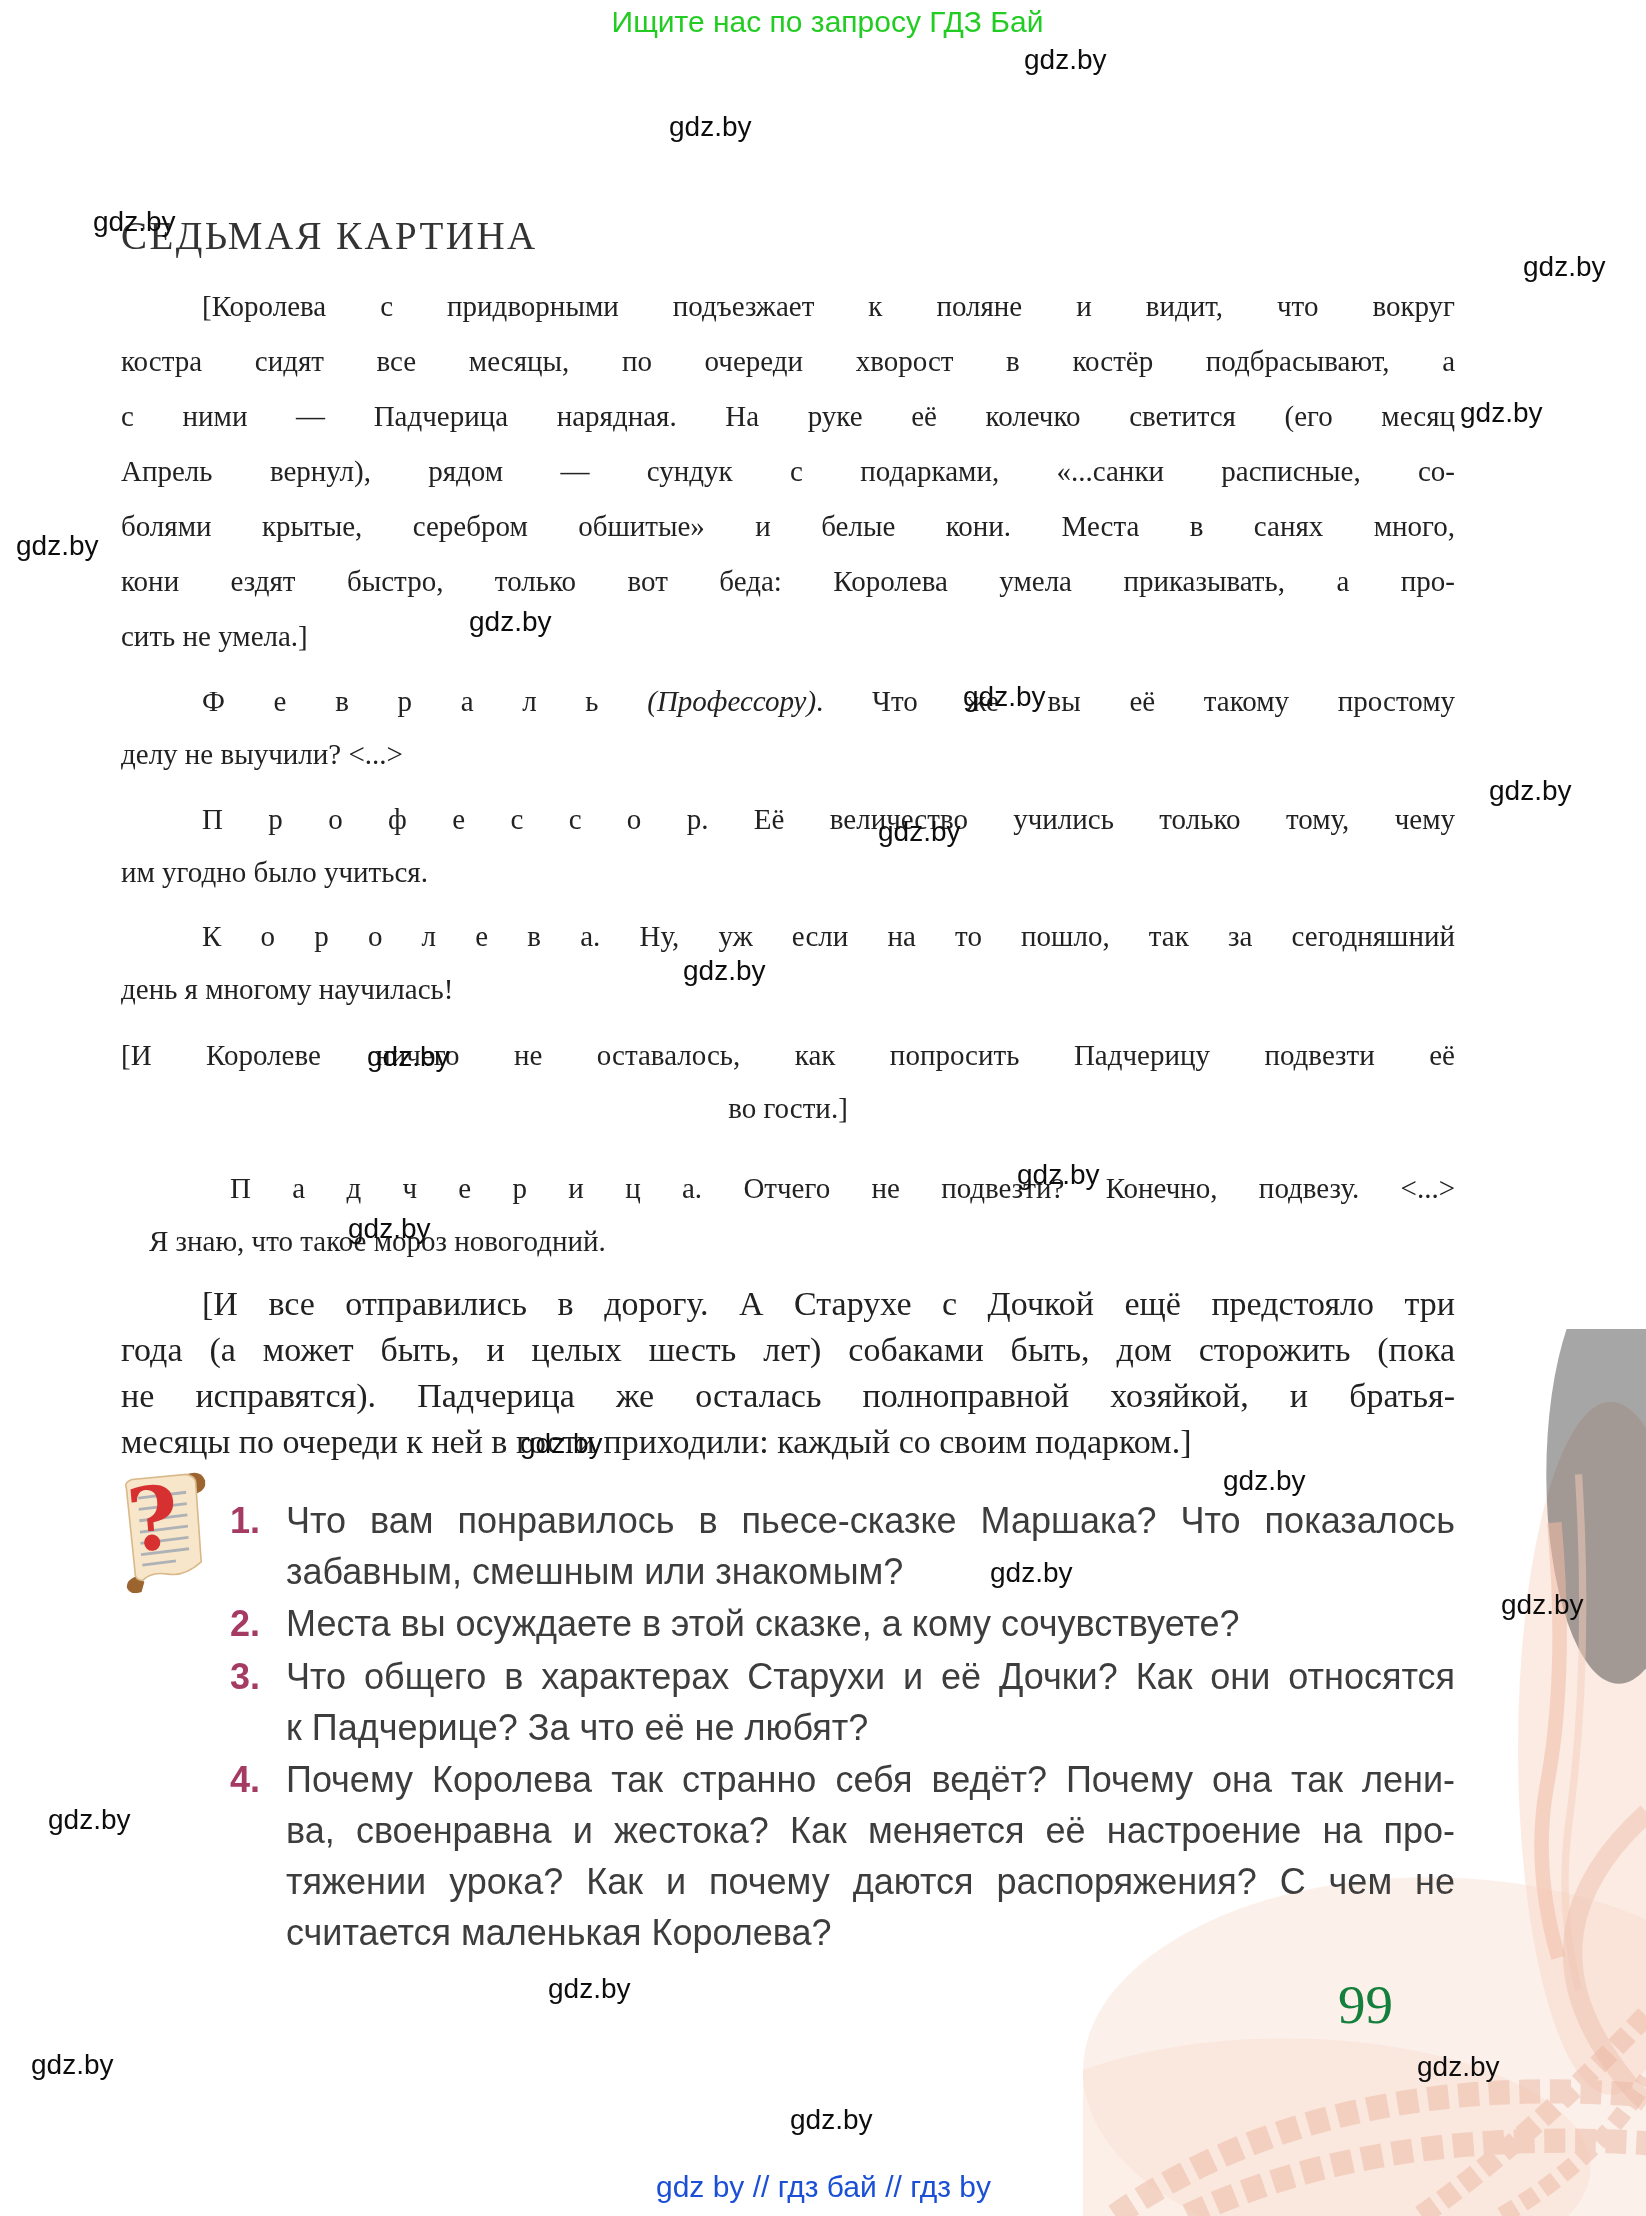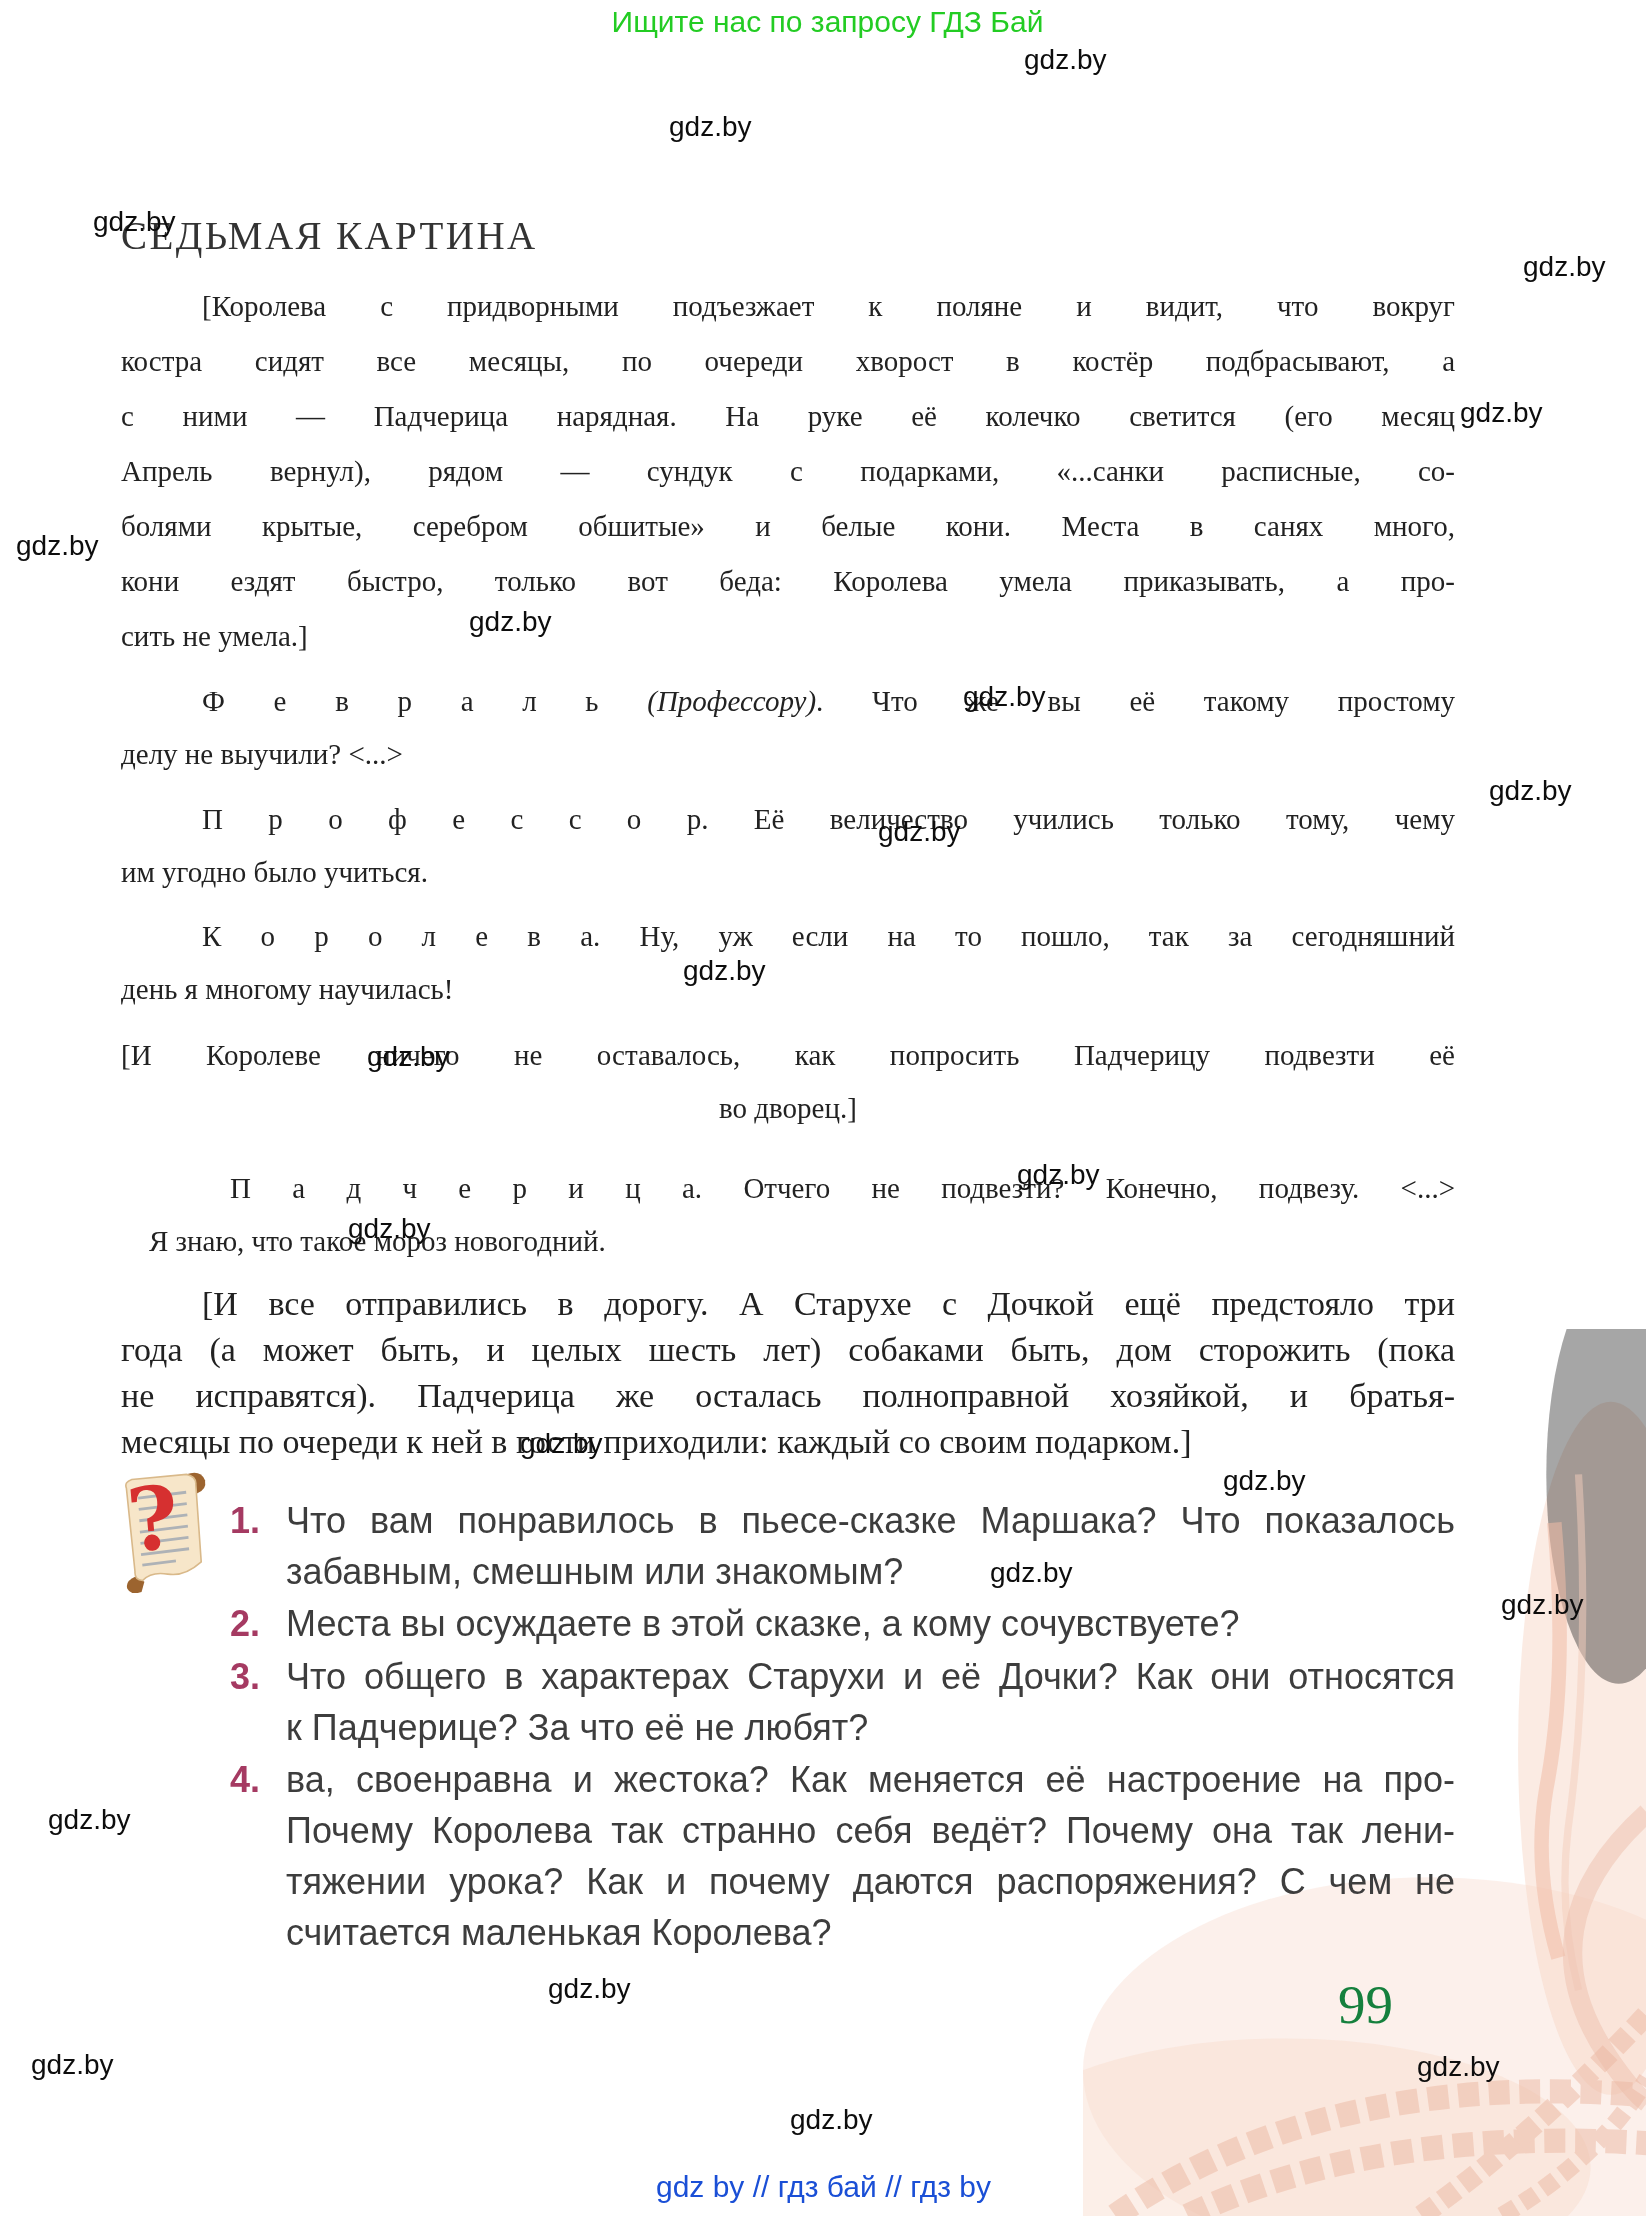--- a/index.html
+++ b/index.html
@@ -90,21 +90,21 @@
       <div class="ln">им угодно было учиться.</div>
     </div>
 
     <div class="para serif speech">
       <div class="ln j ind"><span>К о р о л е в а</span><span class="note"></span><span>. Ну, уж если на то пошло, так за сегодняшний</span></div>
       <div class="ln">день я многому научилась!</div>
     </div>
 
     <div class="para serif sd2">
       <div class="ln j">[И Королеве ничего не оставалось, как попросить Падчерицу подвезти её</div>
-      <div class="ln center">во дворец.]</div>
+      <div class="ln center">во гости.]</div>
     </div>
 
     <div class="para serif speech pad">
       <div class="ln j ind"><span>П а д ч е р и ц а</span><span class="note"></span><span>. Отчего не подвезти? Конечно, подвезу. &lt;...&gt;</span></div>
       <div class="ln">Я знаю, что такое мороз новогодний.</div>
     </div>
 
     <div class="para serif sd3">
       <div class="ln j ind">[И все отправились в дорогу. А Старухе с Дочкой ещё предстояло три</div>
       <div class="ln j">года (а может быть, и целых шесть лет) собаками быть, дом сторожить (пока</div>
@@ -148,22 +148,22 @@
     <div class="q">
       <span class="qnum">3.</span>
       <div class="qtext">
         <div class="ln j">Что общего в характерах Старухи и её Дочки? Как они относятся</div>
         <div class="ln">к Падчерице? За что её не любят?</div>
       </div>
     </div>
     <div class="q">
       <span class="qnum">4.</span>
       <div class="qtext">
+        <div class="ln j">Почему Королева так странно себя ведёт? Почему она так лени-</div>
         <div class="ln j">ва, своенравна и жестока? Как меняется её настроение на про-</div>
-        <div class="ln j">Почему Королева так странно себя ведёт? Почему она так лени-</div>
         <div class="ln j">тяжении урока? Как и почему даются распоряжения? С чем не</div>
         <div class="ln">считается маленькая Королева?</div>
       </div>
     </div>
   </div>
 
   <div class="pageno">99</div>
   <div class="links">gdz by  //  гдз бай  //  гдз by</div>
 
   <div id="watermark-layer">

